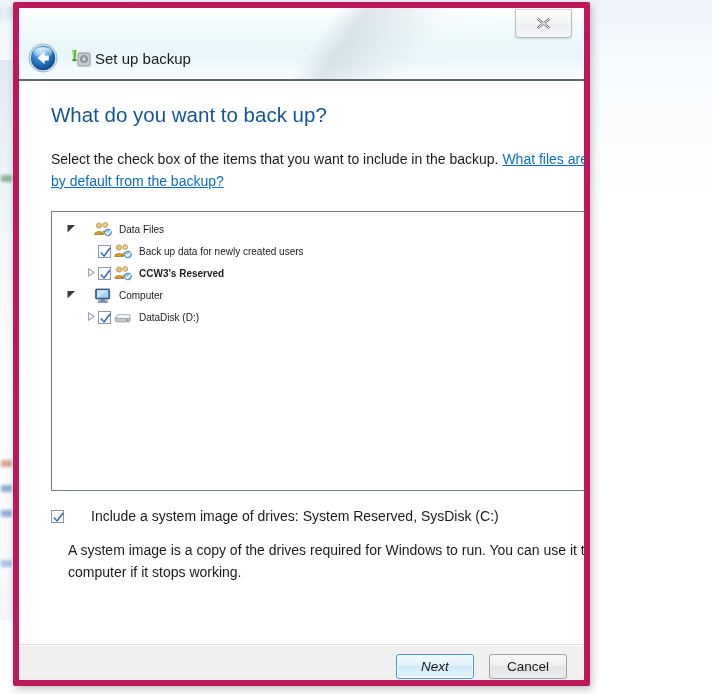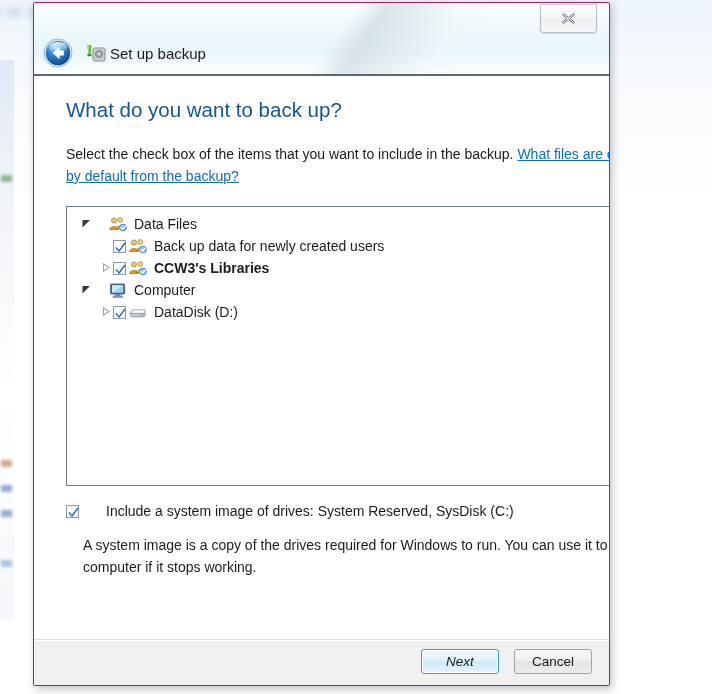--- a/index.html
+++ b/index.html
@@ -53,26 +53,25 @@
   }
 
   
   .dialog {
     position: absolute;
     left: 13px;
     top: 2px;
     width: 577px;
     height: 684px;
     background: #ffffff;
-    border: 1px solid #be185d;
+    border: 6px solid #be185d;
     border-radius: 2px;
     box-shadow: 2px 3px 9px rgba(40,55,70,0.30);
     box-sizing: border-box;
     overflow: hidden;
-    margin-left: 20px;
   }
 
   
   .titlebar {
     position: relative;
     height: 73px;
     background:
       linear-gradient(125deg,
         rgba(255,255,255,0) 52%,
         rgba(196,210,218,0.55) 57%,
@@ -173,21 +172,21 @@
     border: 1px solid #6d7b8a;
     box-sizing: border-box;
     overflow: hidden;
     padding-top: 6px;
   }
 
   .tree-row {
     display: flex;
     align-items: center;
     height: 22px;
-    font-size: 14px;
+    font-size: 10px;
     color: #1b1b1b;
     white-space: nowrap;
     cursor: default;
   }
   .tree-row.bold .tree-label { font-weight: bold; }
   .indent-0 { padding-left: 12px; }
   .indent-1 { padding-left: 32px; }
 
   .expander {
     width: 14px;
@@ -396,21 +395,21 @@
           <span class="tree-icon">
             <svg width="20" height="17" viewBox="0 0 20 17">
               <circle cx="6" cy="4.5" r="2.6" fill="#e8c47a" stroke="#a8803a" stroke-width=".7"></circle>
               <path d="M1.6 13.5 C1.6 9.6 10.4 9.6 10.4 13.5 Z" fill="#d99f2b" stroke="#9a6c16" stroke-width=".7"></path>
               <circle cx="12.2" cy="4" r="2.4" fill="#f0d08d" stroke="#a8803a" stroke-width=".7"></circle>
               <path d="M8.4 12.6 C8.4 9 16 9 16 12.6 Z" fill="#e8b64a" stroke="#9a6c16" stroke-width=".7"></path>
               <circle cx="15" cy="11.5" r="3.4" fill="#8fc4ea" stroke="#3a79ad" stroke-width=".8"></circle>
               <path d="M12.6 11.2 L14.4 13.1 L17.6 9.6" fill="none" stroke="#ffffff" stroke-width="1.4"></path>
             </svg>
           </span>
-          <span class="tree-label">CCW3's Libraries</span>
+          <span class="tree-label">CCW3's Reserved</span>
         </div>
 
         <div class="tree-row indent-0">
           <span class="expander">
             <svg class="tri-open" width="9" height="9" viewBox="0 0 9 9">
                 <path d="M0.5 1 L8 1 L0.5 8.5 Z" fill="#3a3a3a"></path>
               </svg>
           </span>
           <span class="chk spacer"></span>
           <span class="tree-icon">

